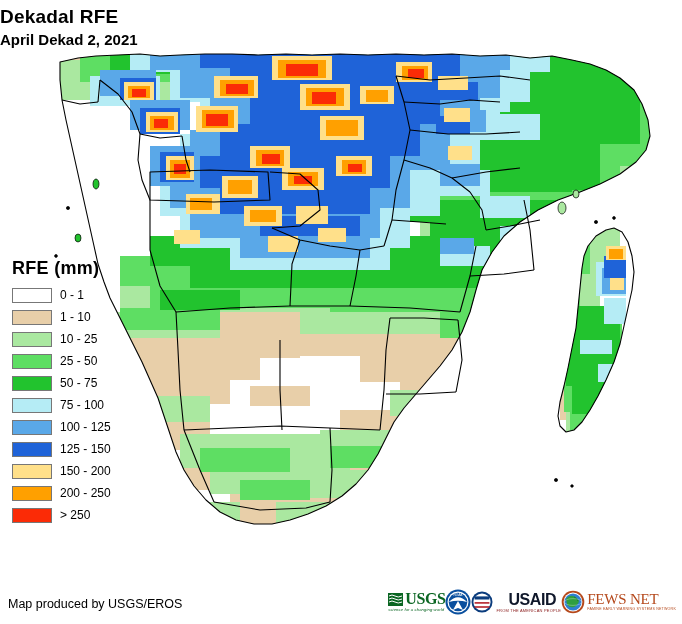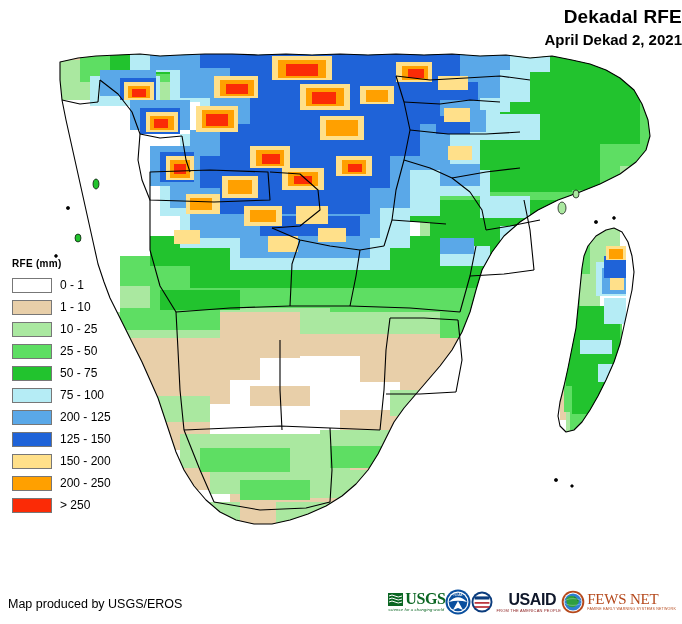--- a/index.html
+++ b/index.html
@@ -1,30 +1,30 @@
 <!DOCTYPE html>
 <html><head>
 <meta charset="utf-8">
 <style>
   html,body{margin:0;padding:0;background:#ffffff;}
   body{width:682px;height:624px;position:relative;overflow:hidden;
        font-family:"Liberation Sans",sans-serif;color:#000;}
 
   
-  #title-block{position:absolute;left:0;top:6px;width:682px;text-align:right;}
+  #title-block{position:absolute;left:0;top:6px;width:682px;text-align:left;}
   #map-title{font-size:19px;font-weight:bold;letter-spacing:.2px;line-height:22px;}
   #map-subtitle{font-size:15px;font-weight:bold;line-height:20px;margin-top:2px;}
 
   
   #map-area{position:absolute;left:0;top:50px;width:682px;height:530px;}
   #map-svg{display:block;width:682px;height:530px;}
 
   
   #legend{position:absolute;left:8px;top:258px;width:130px;}
-  #legend-title{font-size:10px;font-weight:bold;margin:0 0 6px 4px;letter-spacing:.3px;}
+  #legend-title{font-size:18px;font-weight:bold;margin:0 0 6px 4px;letter-spacing:.3px;}
   .legend-row{display:flex;align-items:center;height:20px;margin-bottom:2px;}
   .legend-swatch{width:40px;height:15px;border:1px solid #777;box-sizing:border-box;margin-left:4px;}
   .legend-label{font-size:12px;margin-left:8px;white-space:nowrap;}
 
   
   #footer-credit{position:absolute;left:8px;top:597px;font-size:12.5px;}
   #logo-bar{position:absolute;right:6px;top:585px;height:34px;
             display:flex;align-items:center;gap:0;}
   .logo{height:30px;display:flex;align-items:center;}
 
@@ -393,21 +393,21 @@
   <div class="legend-row">
     <span class="legend-swatch" style="background:#22c32e"></span>
     <span class="legend-label">50 - 75</span>
   </div>
   <div class="legend-row">
     <span class="legend-swatch" style="background:#b5ecf5"></span>
     <span class="legend-label">75 - 100</span>
   </div>
   <div class="legend-row">
     <span class="legend-swatch" style="background:#5aa8e8"></span>
-    <span class="legend-label">200 - 125</span>
+    <span class="legend-label">100 - 125</span>
   </div>
   <div class="legend-row">
     <span class="legend-swatch" style="background:#1f63d8"></span>
     <span class="legend-label">125 - 150</span>
   </div>
   <div class="legend-row">
     <span class="legend-swatch" style="background:#ffe08a"></span>
     <span class="legend-label">150 - 200</span>
   </div>
   <div class="legend-row">

